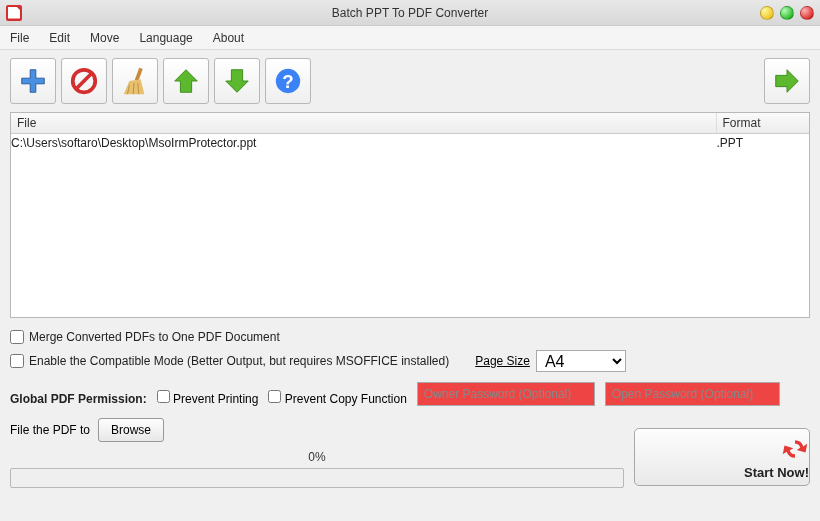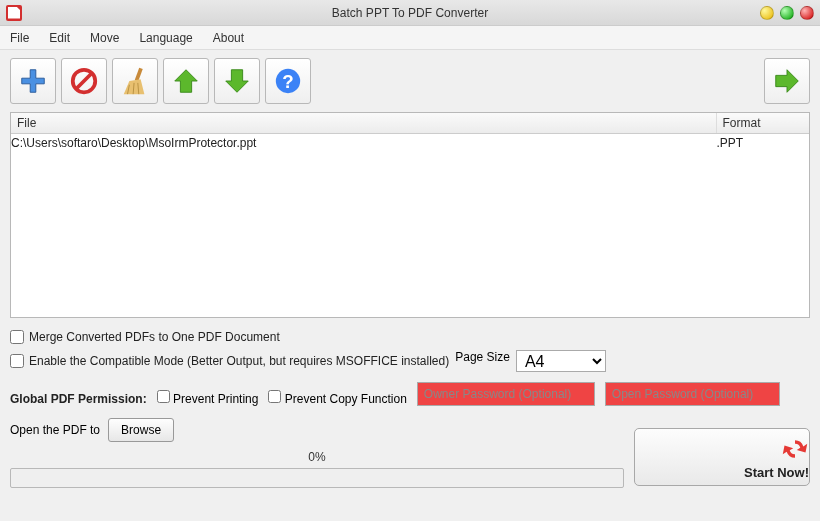--- a/index.html
+++ b/index.html
@@ -20,24 +20,24 @@
 .tb-btn { width: 46px; height: 46px; border: 1px solid #b8b8b8; background: linear-gradient(#ffffff,#efefef); border-radius: 3px; display: flex; align-items: center; justify-content: center; cursor: pointer; }
 .tb-btn svg { width: 30px; height: 30px; }
 .tb-spacer { flex: 1; }
 .table-wrap { border: 1px solid #b8b8b8; background: #fff; height: 206px; overflow: auto; }
 table { border-collapse: collapse; width: 100%; font-size: 12px; }
 th { text-align: left; font-weight: normal; color: #333; background: linear-gradient(#fafafa,#ececec); border-bottom: 1px solid #ccc; border-right: 1px solid #ddd; padding: 3px 6px; height: 20px; }
 th:last-child { border-right: none; }
 td { padding: 2px 0; color: #222; border-right: 1px solid transparent; }
 .col-file { width: 705px; }
 .options { margin-top: 12px; }
-.opt-row { display: flex; margin-bottom: 6px; gap: 6px; }
+.opt-row { display: flex; align-items: center; margin-bottom: 6px; gap: 6px; }
 .opt-row label { display: flex; align-items: center; gap: 5px; color: #222; }
 .opt-row input[type=checkbox] { width: 14px; height: 14px; }
-.page-size-label { margin-left: 0; }
+.page-size-label { margin-left: 20px; text-decoration: underline; }
 select { height: 22px; border: 1px solid #aaa; background: #fff; font-size: 16px; padding: 1px 4px; width: 90px; }
 .perm-row { display: flex; align-items: flex-end; gap: 10px; margin: 10px 0 12px; }
 .perm-row .lbl { font-weight: bold; color: #222; }
 input[type=text] { height: 24px; border: 1px solid #aaa; padding: 2px 6px; font-size: 12px; background: #ef4444; color: #222; }
 input[type=text]::placeholder { color: #888; }
 .owner-pw { width: 178px; }
 .open-pw { width: 175px; }
 .save-row { display: flex; align-items: center; gap: 8px; margin-bottom: 8px; }
 .save-path { width: 430px; }
 .btn { height: 24px; padding: 2px 12px; border: 1px solid #999; background: linear-gradient(#fefefe,#e7e7e7); border-radius: 3px; font-size: 12px; cursor: pointer; }
@@ -157,21 +157,21 @@
         <span>Prevent Printing</span>
       </label>
       <label>
         <input type="checkbox" style="">
         <span>Prevent Copy Function</span>
       </label>
       <input type="text" class="owner-pw" placeholder="Owner Password (Optional)" style="">
       <input type="text" class="open-pw" placeholder="Open Password (Optional)" style="">
     </div>
     <div class="save-row">
-      <span>Open the PDF to</span>
+      <span>File the PDF to</span>
       <button class="btn">Browse</button>
     </div>
     <div class="bottom-row">
       <div class="progress-col">
         <div class="progress-label">0%</div>
         <div class="progress-bar"></div>
       </div>
       <div class="start-btn">
         <svg viewBox="0 0 32 32">
             <path d="M16 6 A10 10 0 0 1 25.5 13 L30 10 L28 20 L18 17 L22 14.5 A6 6 0 0 0 16 10 Z" fill="#e53935"></path>

